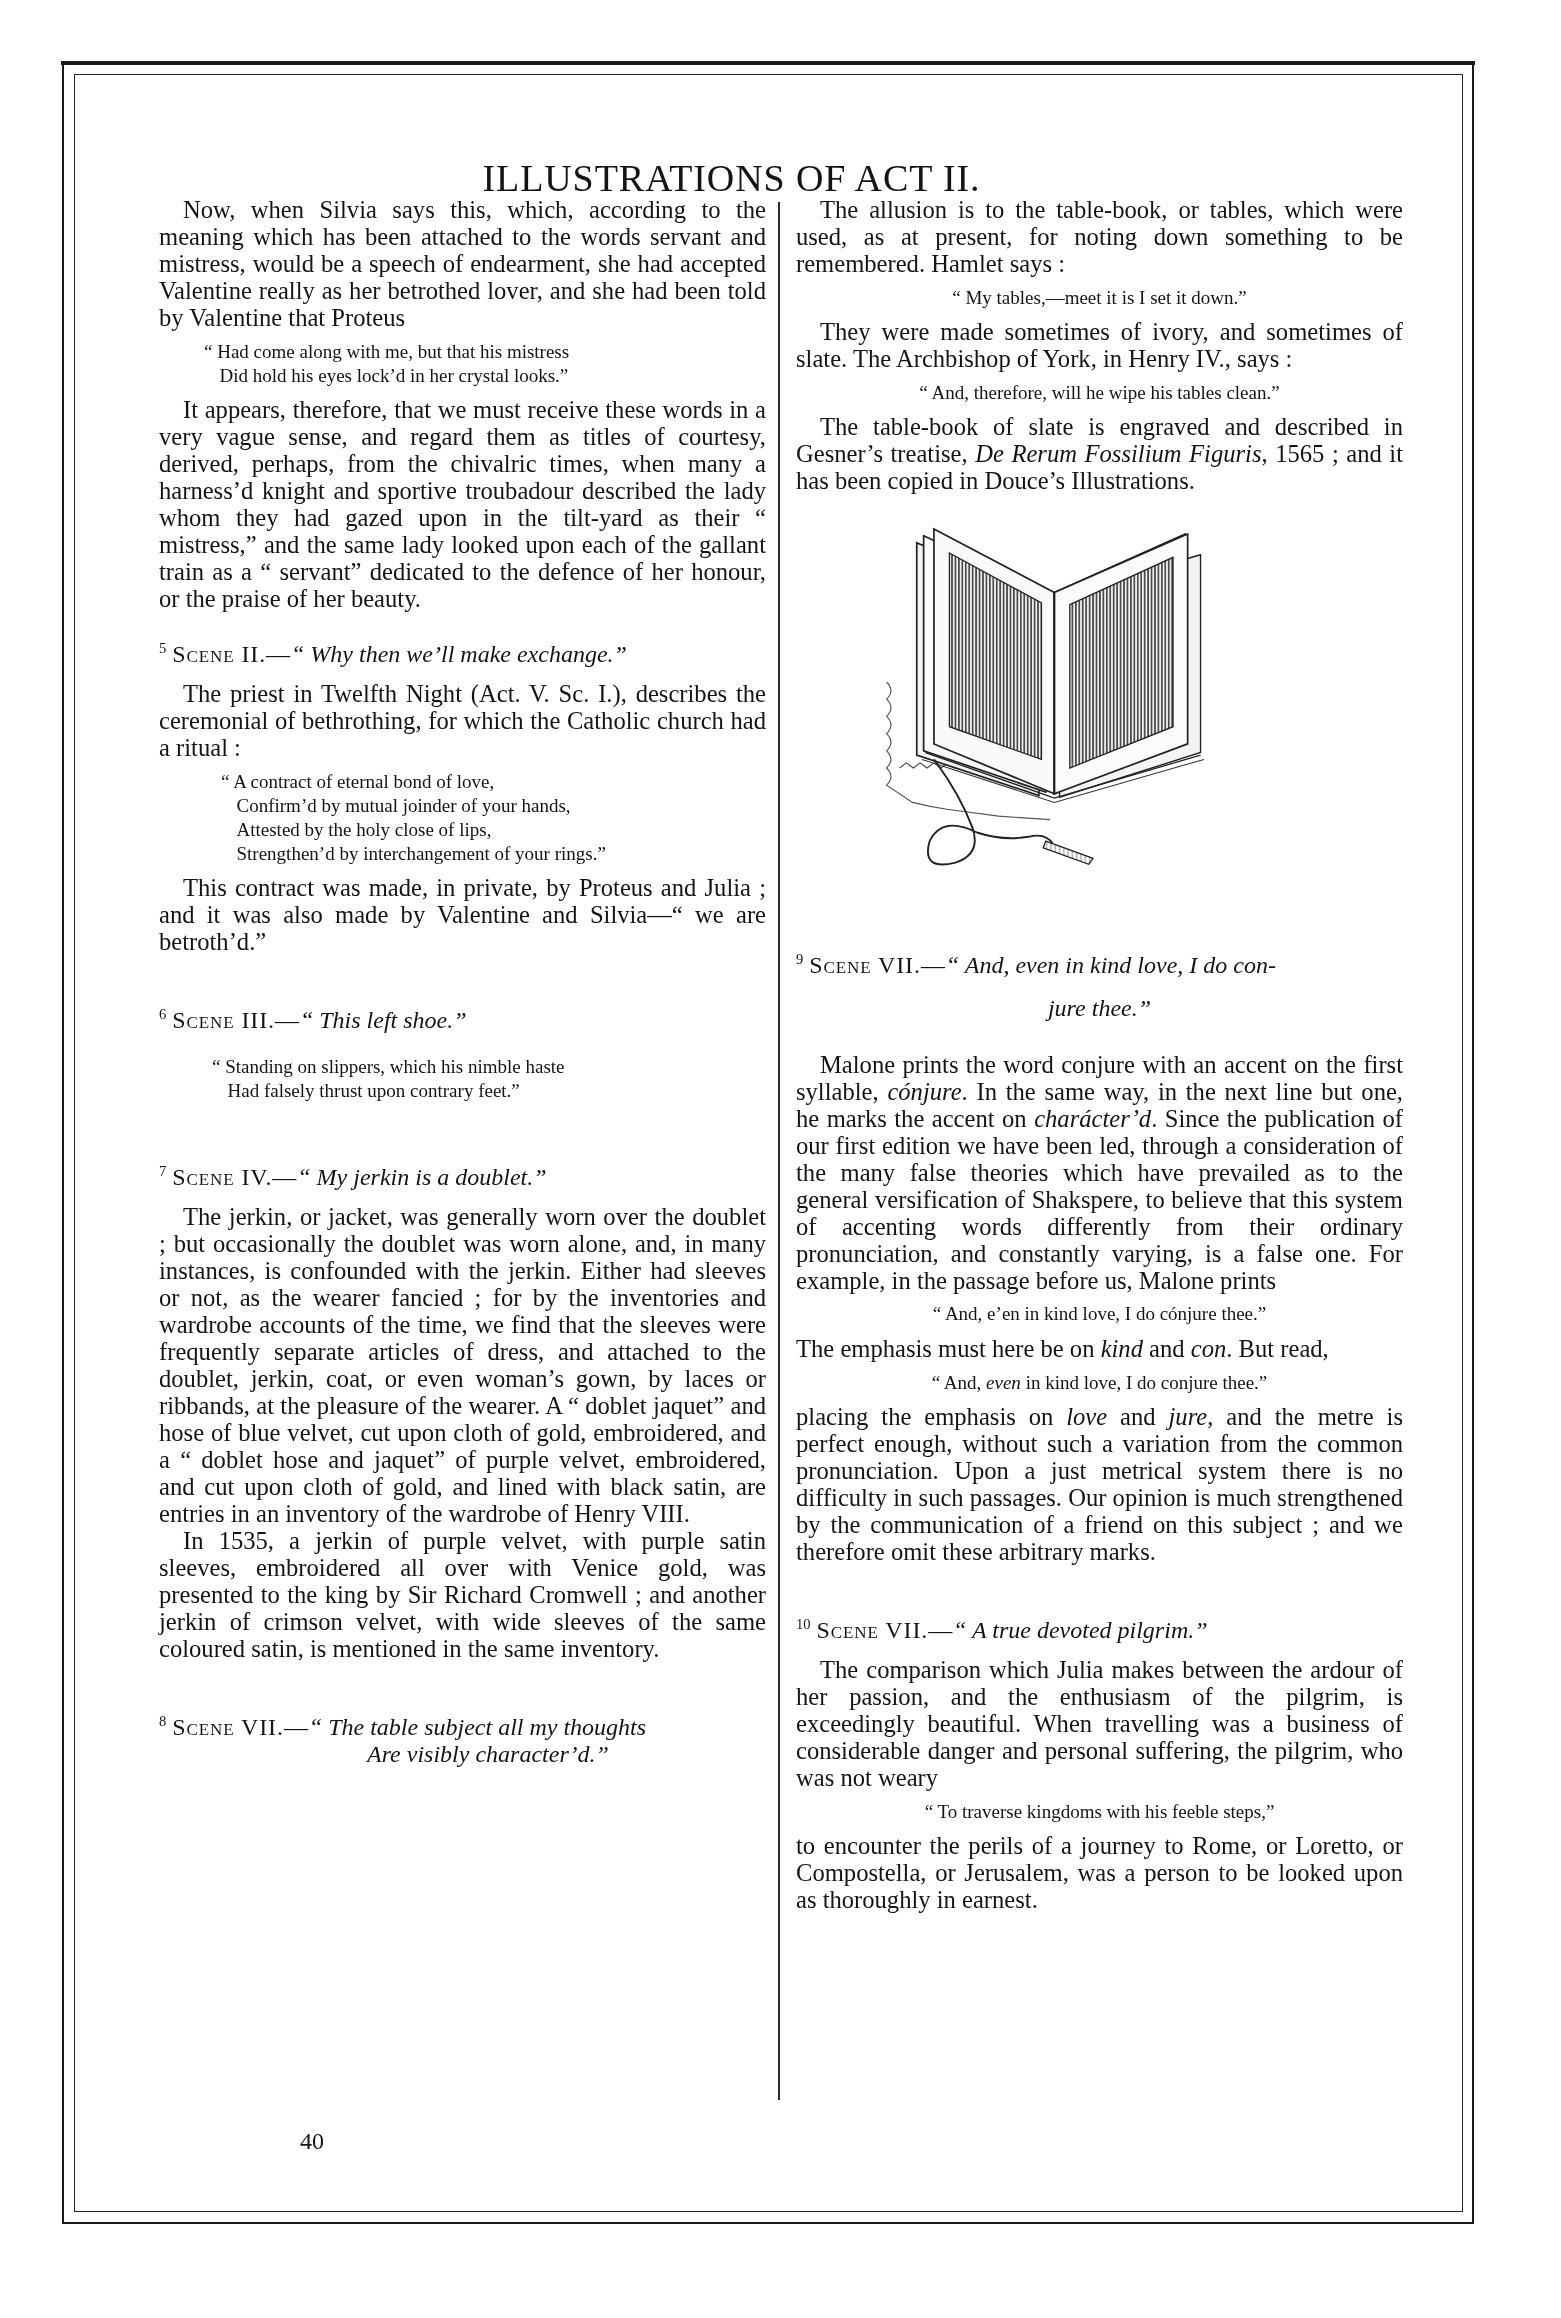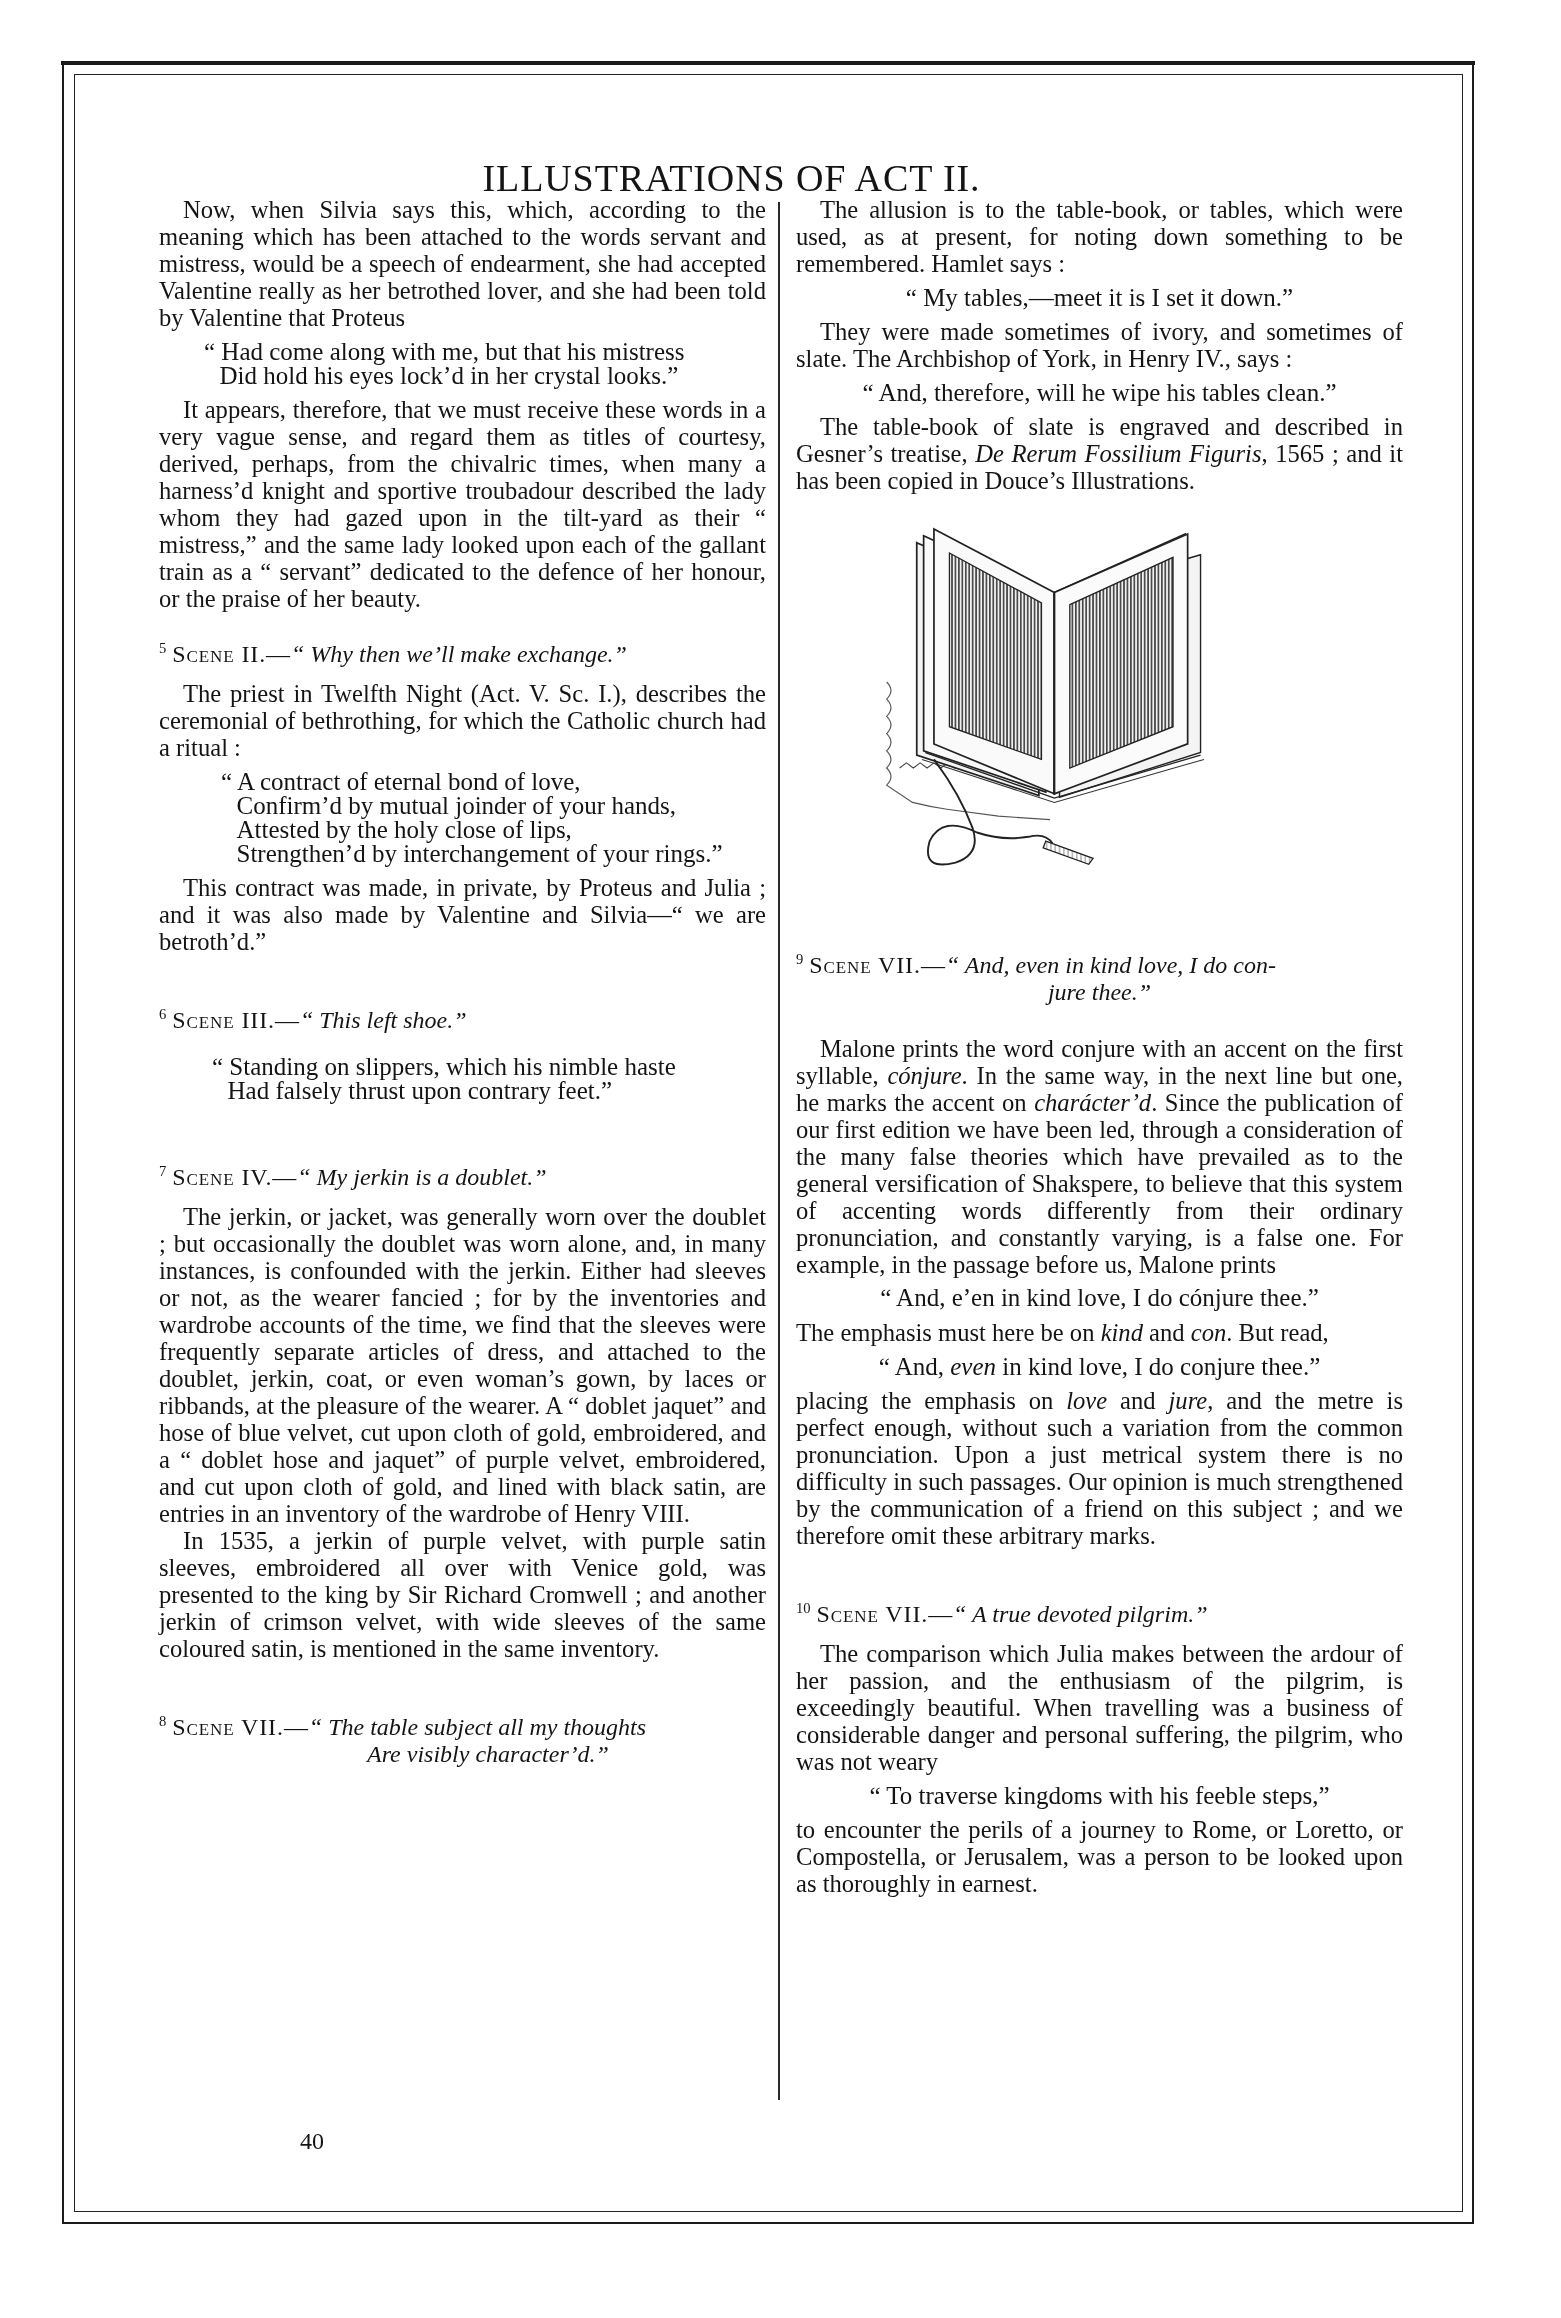--- a/index.html
+++ b/index.html
@@ -27,21 +27,21 @@
     text-align: justify;
   }
   .col-left { left: 159px; width: 607px; }
   .col-right { left: 796px; width: 607px; }
   .divider {
     position: absolute; left: 778px; top: 202px; width: 1.7px; height: 1898px; background: #2a2a2a;
   }
   p { margin: 0; text-indent: 24px; }
   p.noindent { text-indent: 0; }
   .quote {
-    font-size: 25px; line-height: 24px; margin: 8.6px 0 8.6px 0; text-align: left;
+    font-size: 19px; line-height: 24px; margin: 8.6px 0 8.6px 0; text-align: left;
   }
   .quote .ln { display: block; }
   .quote.center { text-align: center; }
   .quote.offset { padding-left: 67px; }
   .heading {
     text-align: left; margin: 0; text-indent: 0; font-size: 24px; line-height: 27px;
   }
   .heading .num { font-size: 14.6px; vertical-align: super; line-height: 0; }
   .heading .scene { font-variant: small-caps; letter-spacing: 0.9px; }
   .heading em { font-style: italic; }
@@ -164,21 +164,21 @@
 
       <path d="M160,290 q30,40 45,80 q10,30 -20,40 q-40,10 -30,-25 q15,-30 55,-10 q30,10 60,5 q20,-5 28,8" fill="none" stroke="#222" stroke-width="2.2"></path>
       <polygon points="290,385 345,405 340,412 287,393" fill="url(#hatch-light)" stroke="#222" stroke-width="1.5"></polygon>
     </svg>
   </div>
 
   <div class="sp-sm"></div>
   <div class="heading" style="text-align:left;">
     <span class="num">9</span>
     <span class="scene">Scene VII.—</span><em>“ And, even in kind love, I do con-</em>
-    <em class="second" style="text-align:center;">jure thee.”</em>
+    <em class="second" style="text-align:center;margin-top:16px;">jure thee.”</em>
   </div>
   <div class="sp-md"></div>
   <p>
     <span>Malone prints the word conjure with an accent on the first syllable, </span><em>cónjure</em><span>.  In the same way, in the next line but one, he marks the accent on </span><em>charácter’d</em><span>.  Since the publication of our first edition we have been led, through a consideration of the many false theories which have prevailed as to the general versification of Shakspere, to believe that this system of accenting words differently from their ordinary pronunciation, and constantly varying, is a false one.  For example, in the passage before us, Malone prints</span>
   </p>
   <div class="quote center">“ And, e’en in kind love, I do cónjure thee.”</div>
   <p class="noindent">
     <span>The emphasis must here be on </span><em>kind</em><span> and </span><em>con</em><span>.  But read,</span>
   </p>
   <div class="quote center">

